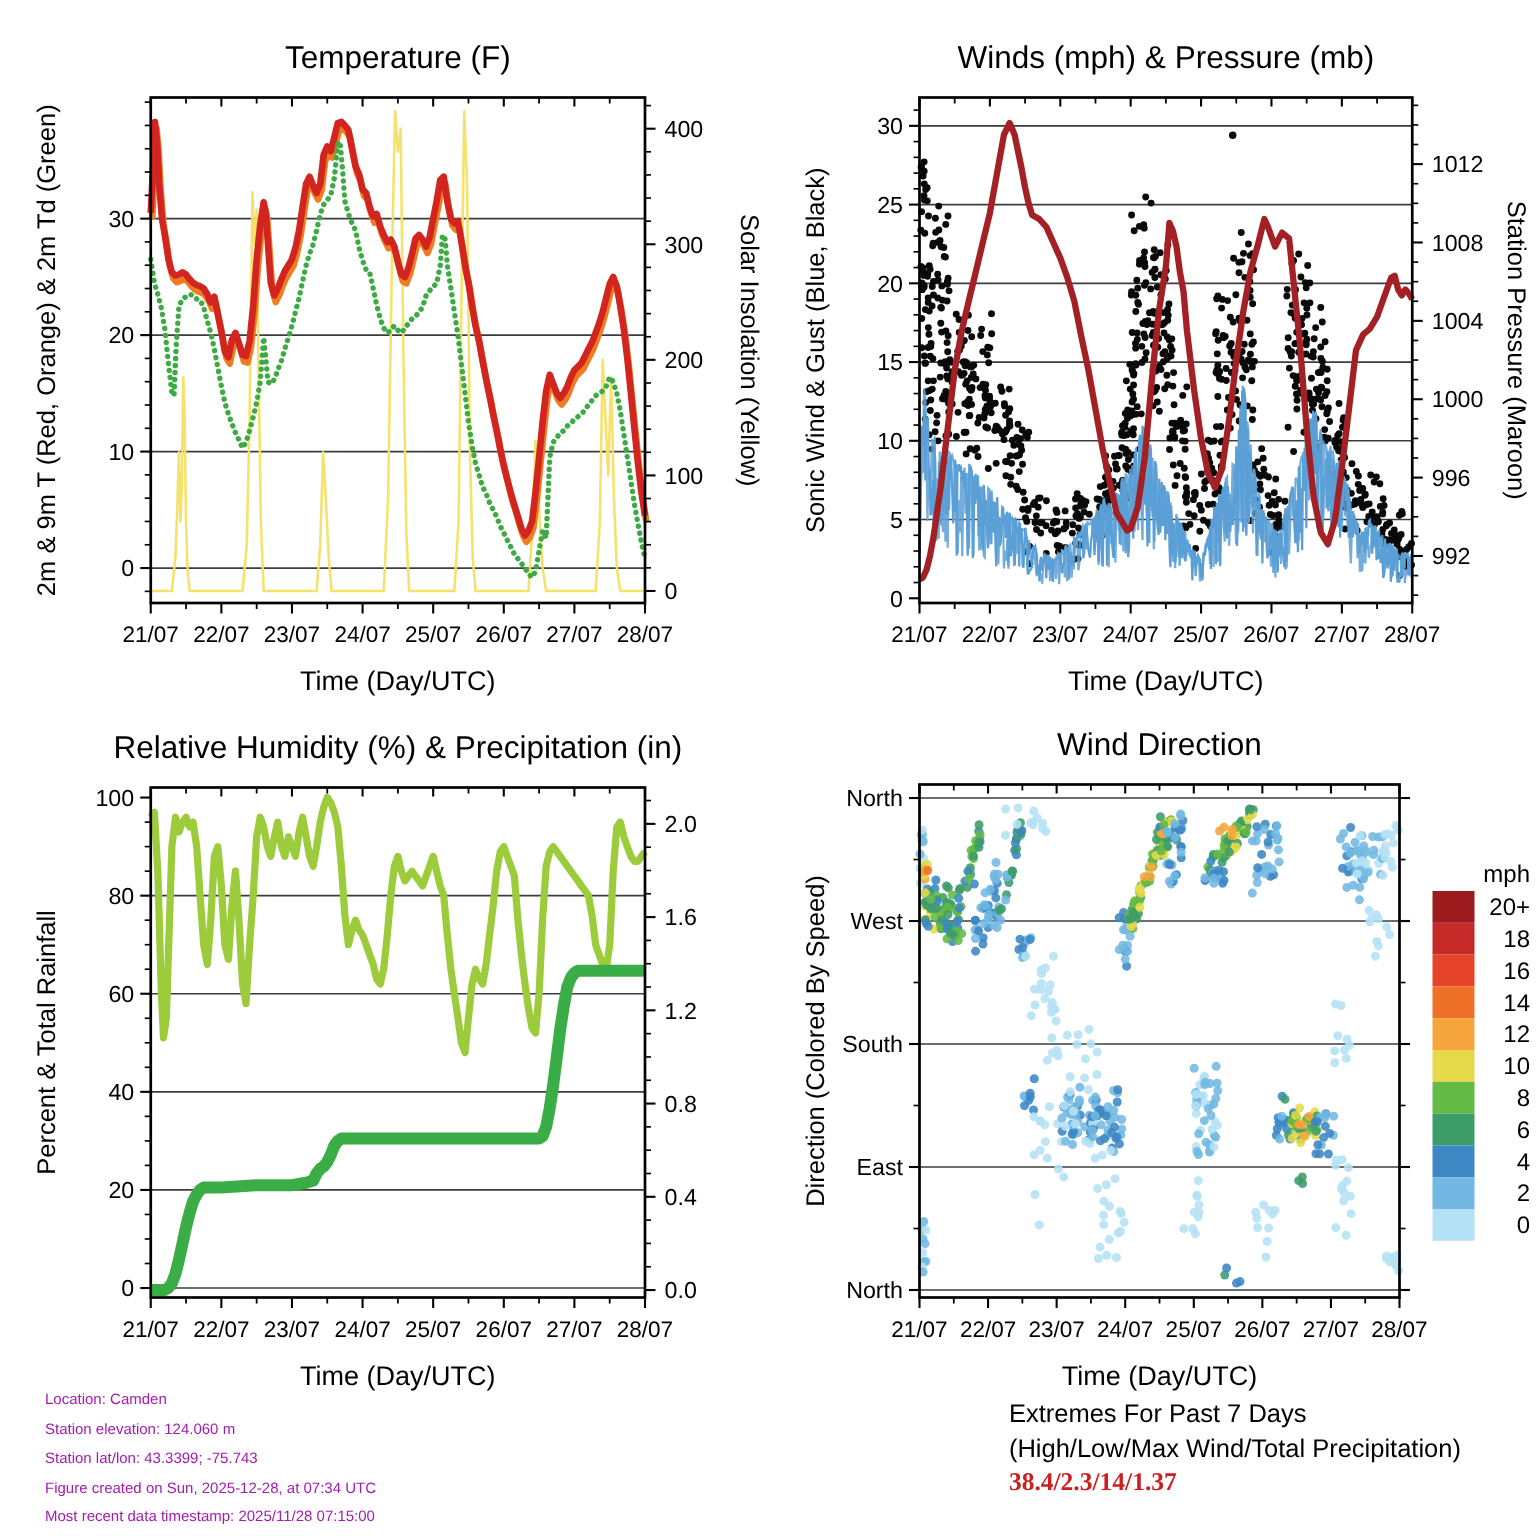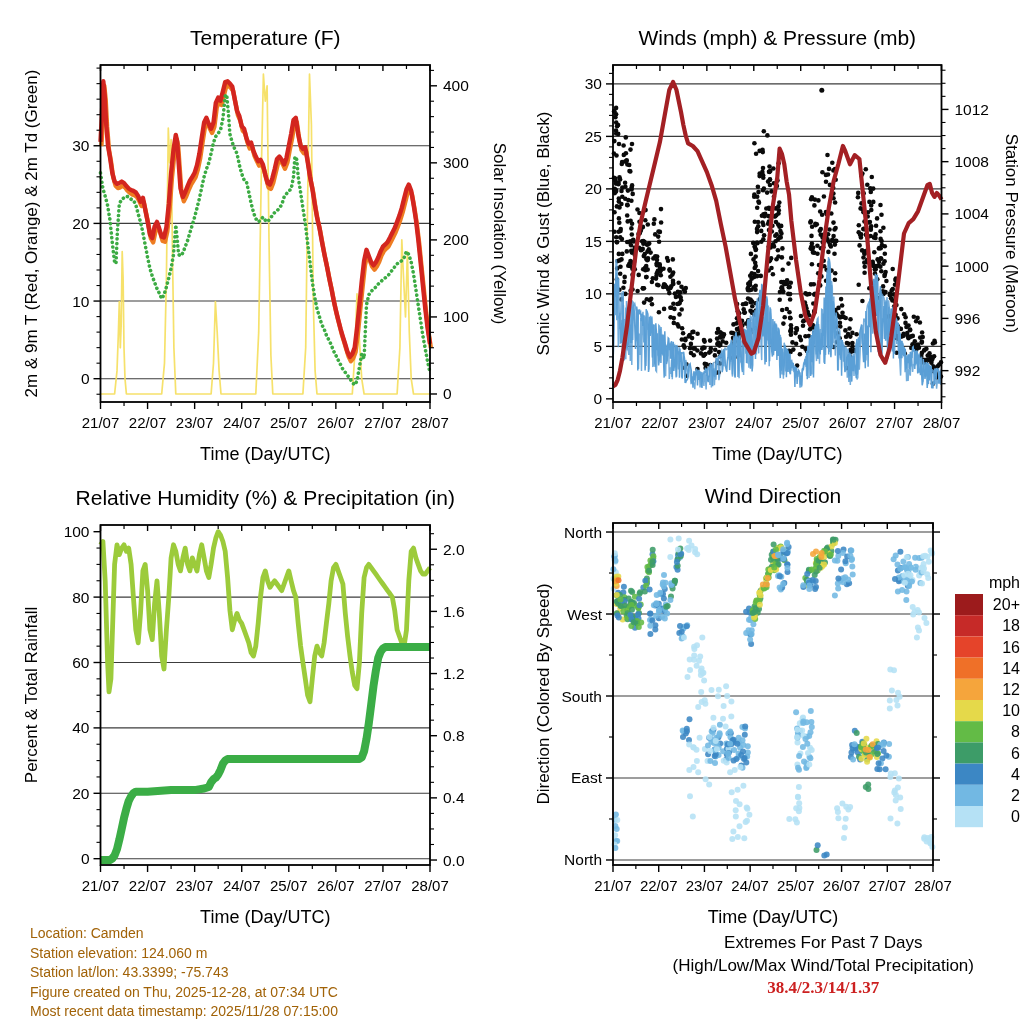--- a/index.html
+++ b/index.html
@@ -1,20 +1,20 @@
 <!DOCTYPE html>
 <html><head>
 <meta charset="utf-8">
 <style>
   html,body{margin:0;padding:0;background:#fff;}
   .page{position:relative;width:1024px;height:1024px;background:#ffffff;overflow:hidden;
         font-family:"Liberation Sans",sans-serif;color:#000;}
   svg{position:absolute;left:0;top:0;font-family:"Liberation Sans",sans-serif;}
-  .footer-left{position:absolute;left:30px;top:924px;font-size:14px;line-height:19.6px;color:#a16207;}
-  .footer-right{position:absolute;right:50px;top:932px;font-size:17px;line-height:22.5px;text-align:center;color:#000;}
+  .footer-left{position:absolute;left:30px;top:924px;font-size:10px;line-height:19.6px;color:#a21caf;}
+  .footer-right{position:absolute;right:50px;top:932px;font-size:17px;line-height:22.5px;text-align:left;color:#000;}
   .extreme-values{font-weight:bold;font-family:Liberation Serif, serif;}
 </style>
 </head>
 <body>
 
 <div class="page">
   <svg id="charts" width="1024" height="1024" viewBox="0 0 1024 1024">
       <g>
         <line x1="100.5" x2="430" y1="378.70506912442397" y2="378.70506912442397" stroke="#3c3c3c" stroke-width="1.1"></line>
         <line x1="100.5" x2="430" y1="301.0552995391705" y2="301.0552995391705" stroke="#3c3c3c" stroke-width="1.1"></line>
@@ -2271,21 +2271,21 @@
           <rect x="955" y="806" width="28" height="21.2" fill="#b5e1f5"></rect>
           <text x="1020" y="822.1" text-anchor="end" font-size="16" fill="#000">0</text>
         </g>
       </g>
     </svg>
 
   <div class="footer-left">
     <div>Location: Camden</div>
     <div>Station elevation: 124.060 m</div>
     <div>Station lat/lon: 43.3399; -75.743</div>
-    <div>Figure created on Thu, 2025-12-28, at 07:34 UTC</div>
+    <div>Figure created on Sun, 2025-12-28, at 07:34 UTC</div>
     <div>Most recent data timestamp: 2025/11/28 07:15:00</div>
   </div>
 
   <div class="footer-right">
     <div>Extremes For Past 7 Days</div>
     <div>(High/Low/Max Wind/Total Precipitation)</div>
     <div class="extreme-values" id="extreme-values" style="color: rgb(204, 32, 32);">38.4/2.3/14/1.37</div>
   </div>
 </div>
 

